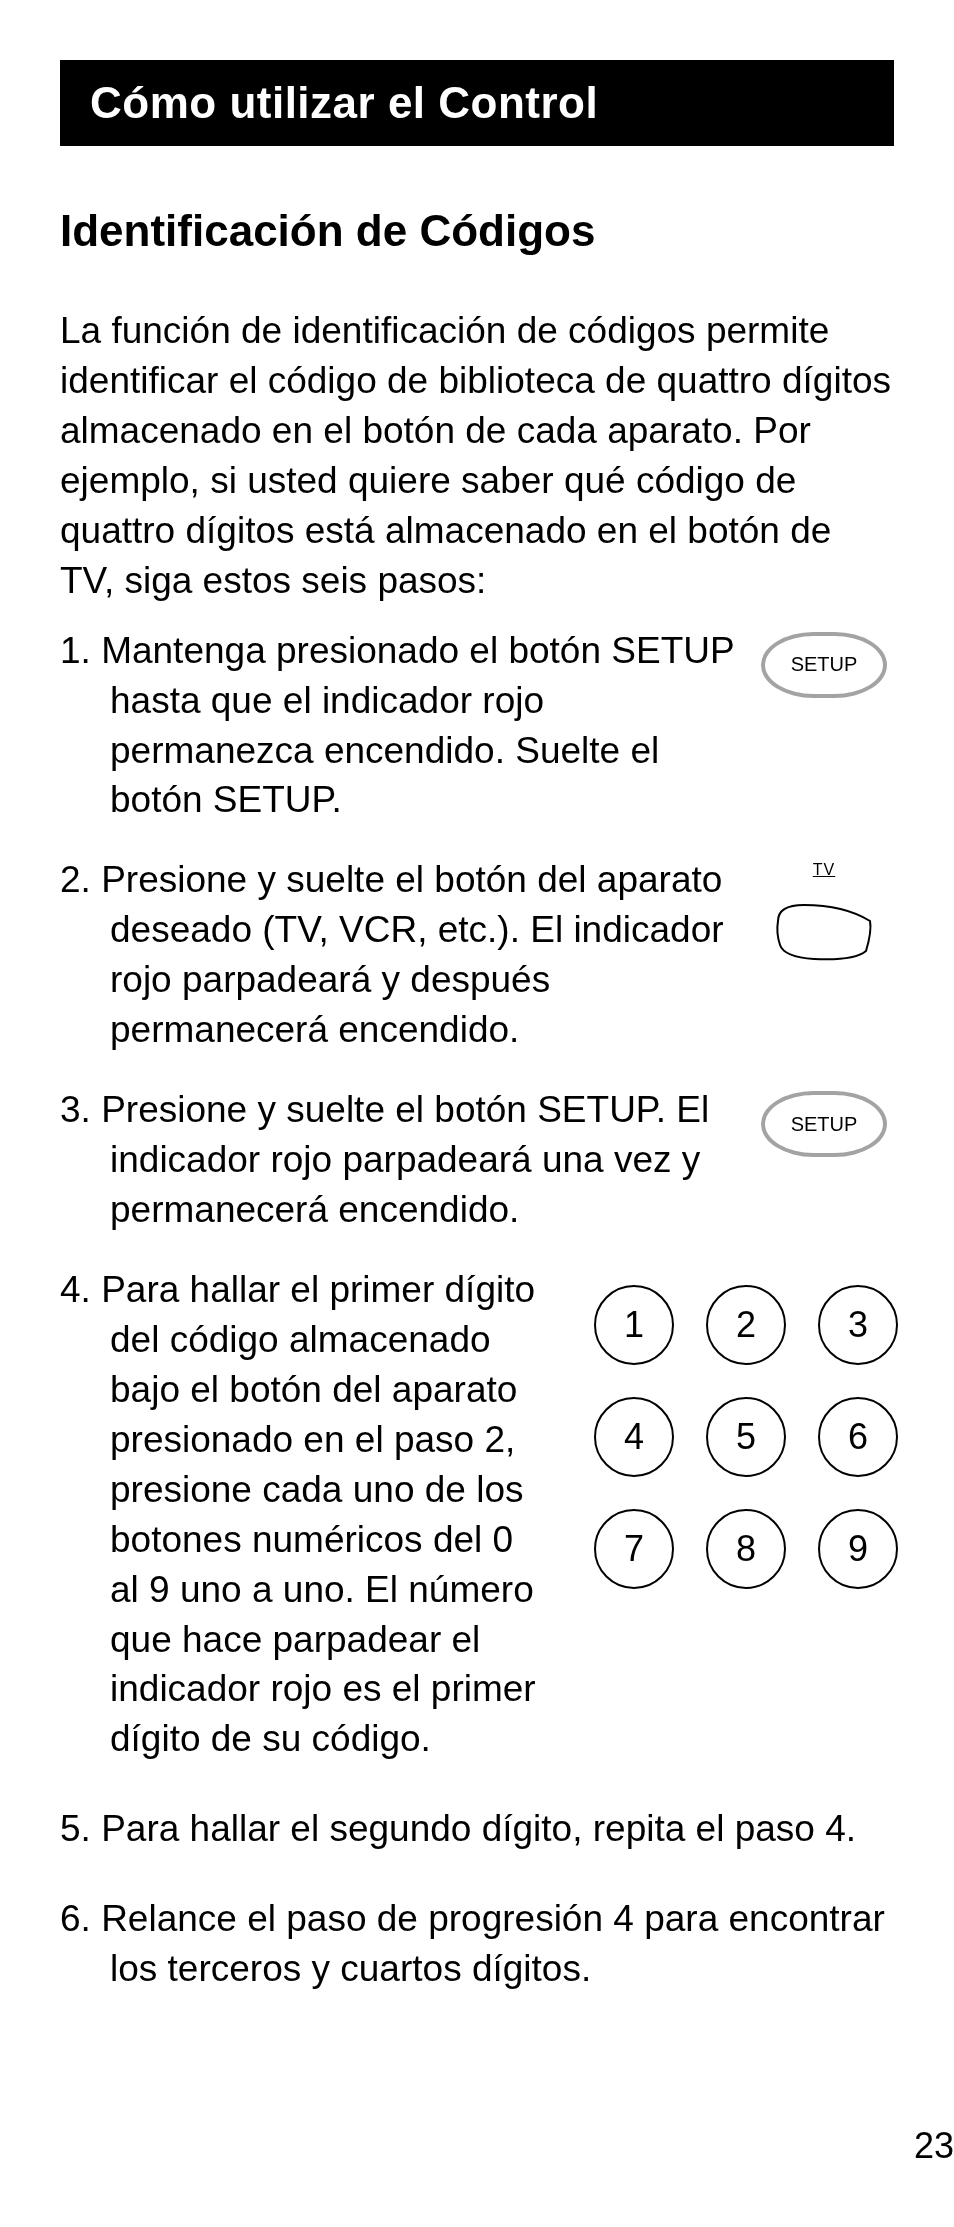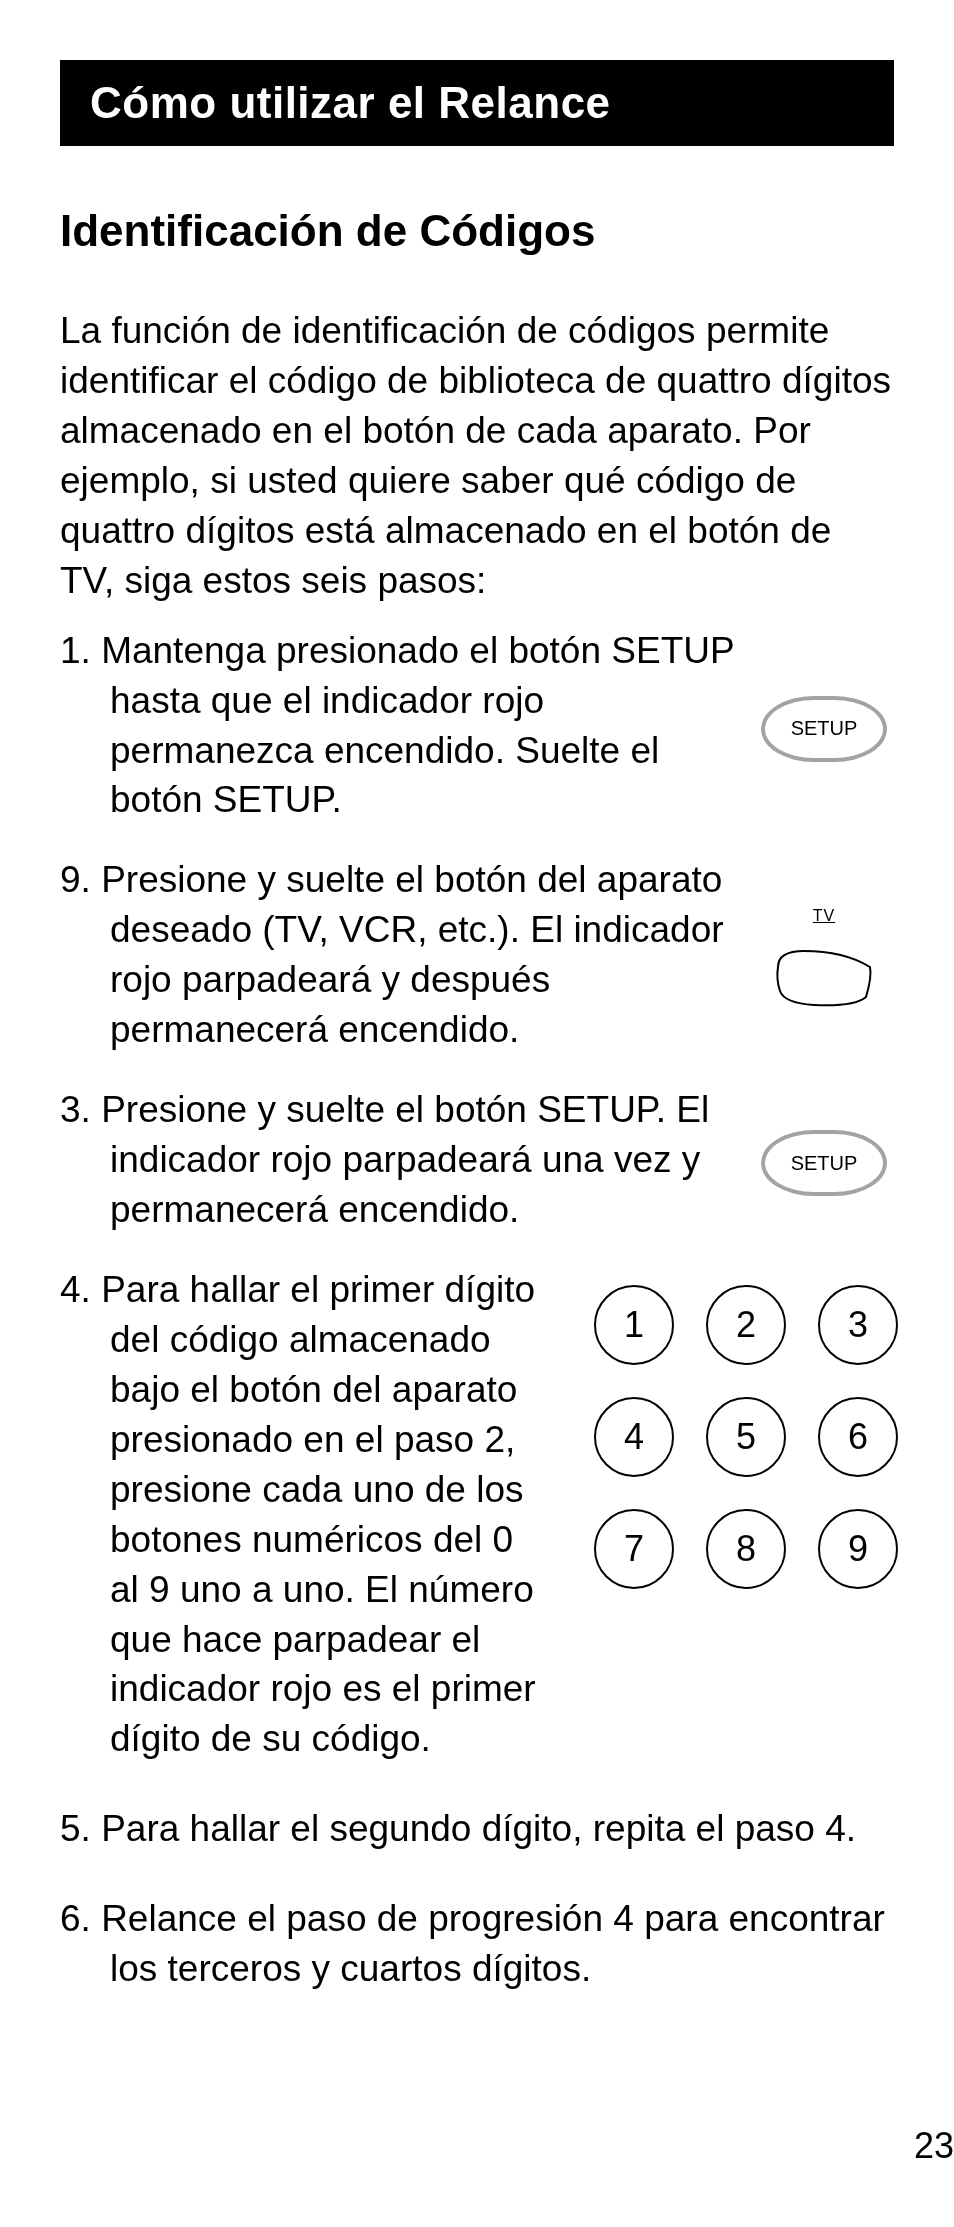--- a/index.html
+++ b/index.html
@@ -31,21 +31,21 @@
     font-weight: bold;
     margin-bottom: 50px;
   }
   .intro {
     font-size: 37px;
     line-height: 1.35;
     margin-bottom: 20px;
   }
   .step-row {
     display: flex;
-    align-items: center;
+    align-items: flex-start;
     margin-bottom: 30px;
   }
   .step-text {
     font-size: 37px;
     line-height: 1.35;
     flex: 1;
   }
   .step-body {
     padding-left: 50px;
     text-indent: -50px;
@@ -118,38 +118,38 @@
     right: 0;
     text-align: right;
     font-size: 36px;
   }
 </style>
 </head>
 <body>
 
 <div class="page">
 
-  <div class="title-bar">Cómo utilizar el Relance</div>
+  <div class="title-bar">Cómo utilizar el Control</div>
 
   <div class="section-heading">Identificación de Códigos</div>
 
   <div class="intro">La función de identificación de códigos permite identificar el código de biblioteca de quattro dígitos almacenado en el botón de cada aparato. Por ejemplo, si usted quiere saber qué código de quattro dígitos está almacenado en el botón de TV, siga estos seis pasos:</div>
 
   <div class="step-row">
     <div class="step-text">
       <div class="step-body">1. Mantenga presionado el botón SETUP hasta que el indicador rojo permanezca encendido. Suelte el botón SETUP.</div>
     </div>
     <div class="step-icon-col">
       <div class="setup-btn">SETUP</div>
     </div>
   </div>
 
   <div class="step-row">
     <div class="step-text">
-      <div class="step-body">9.  Presione y suelte el botón del aparato deseado (TV, VCR, etc.). El indicador rojo parpadeará y después permanecerá encendido.</div>
+      <div class="step-body">2.  Presione y suelte el botón del aparato deseado (TV, VCR, etc.). El indicador rojo parpadeará y después permanecerá encendido.</div>
     </div>
     <div class="step-icon-col">
       <div class="tv-label">TV</div>
       <div class="tv-btn">
         <svg viewBox="0 0 100 62">
           <path d="M 4 20 Q 4 4 30 4 Q 70 4 96 20 Q 98 30 92 50 Q 80 60 40 58 Q 10 56 6 44 Q 2 32 4 20 Z" fill="none" stroke="#000" stroke-width="2"></path>
         </svg>
       </div>
     </div>
   </div>

